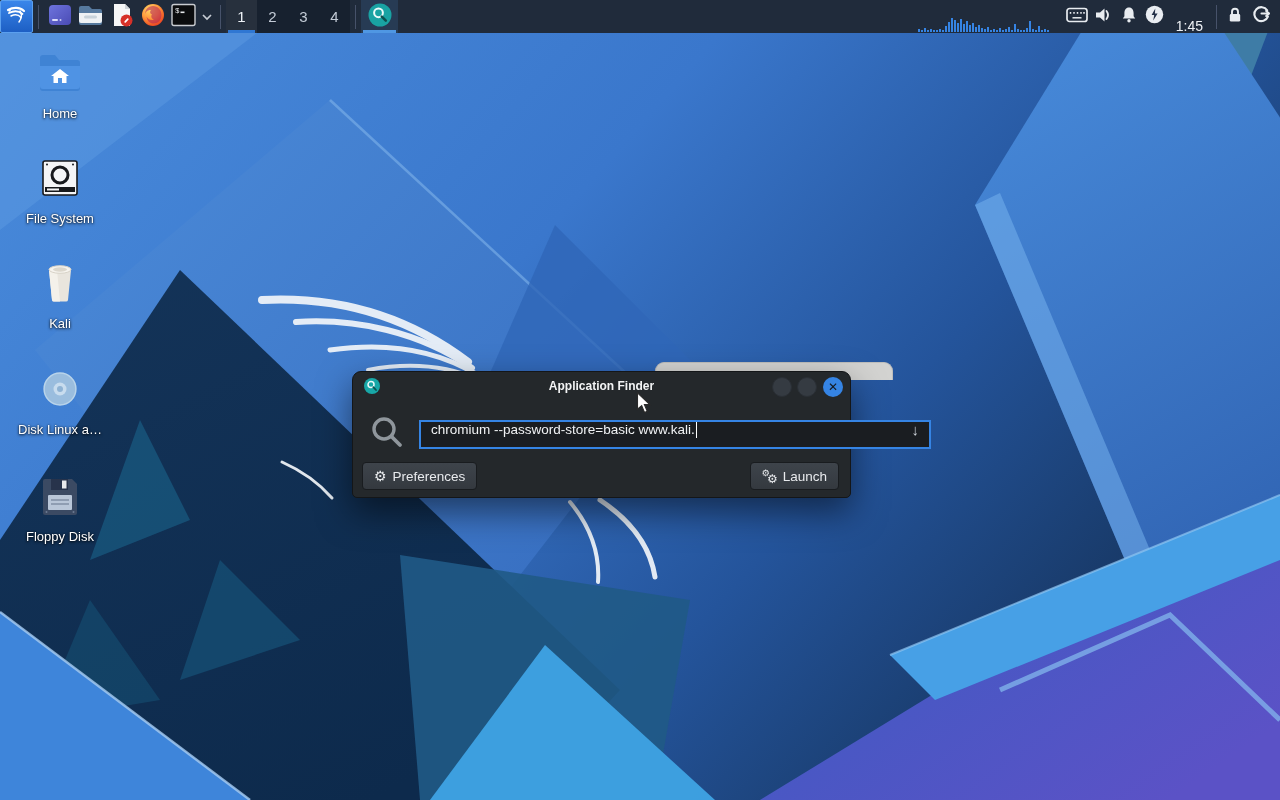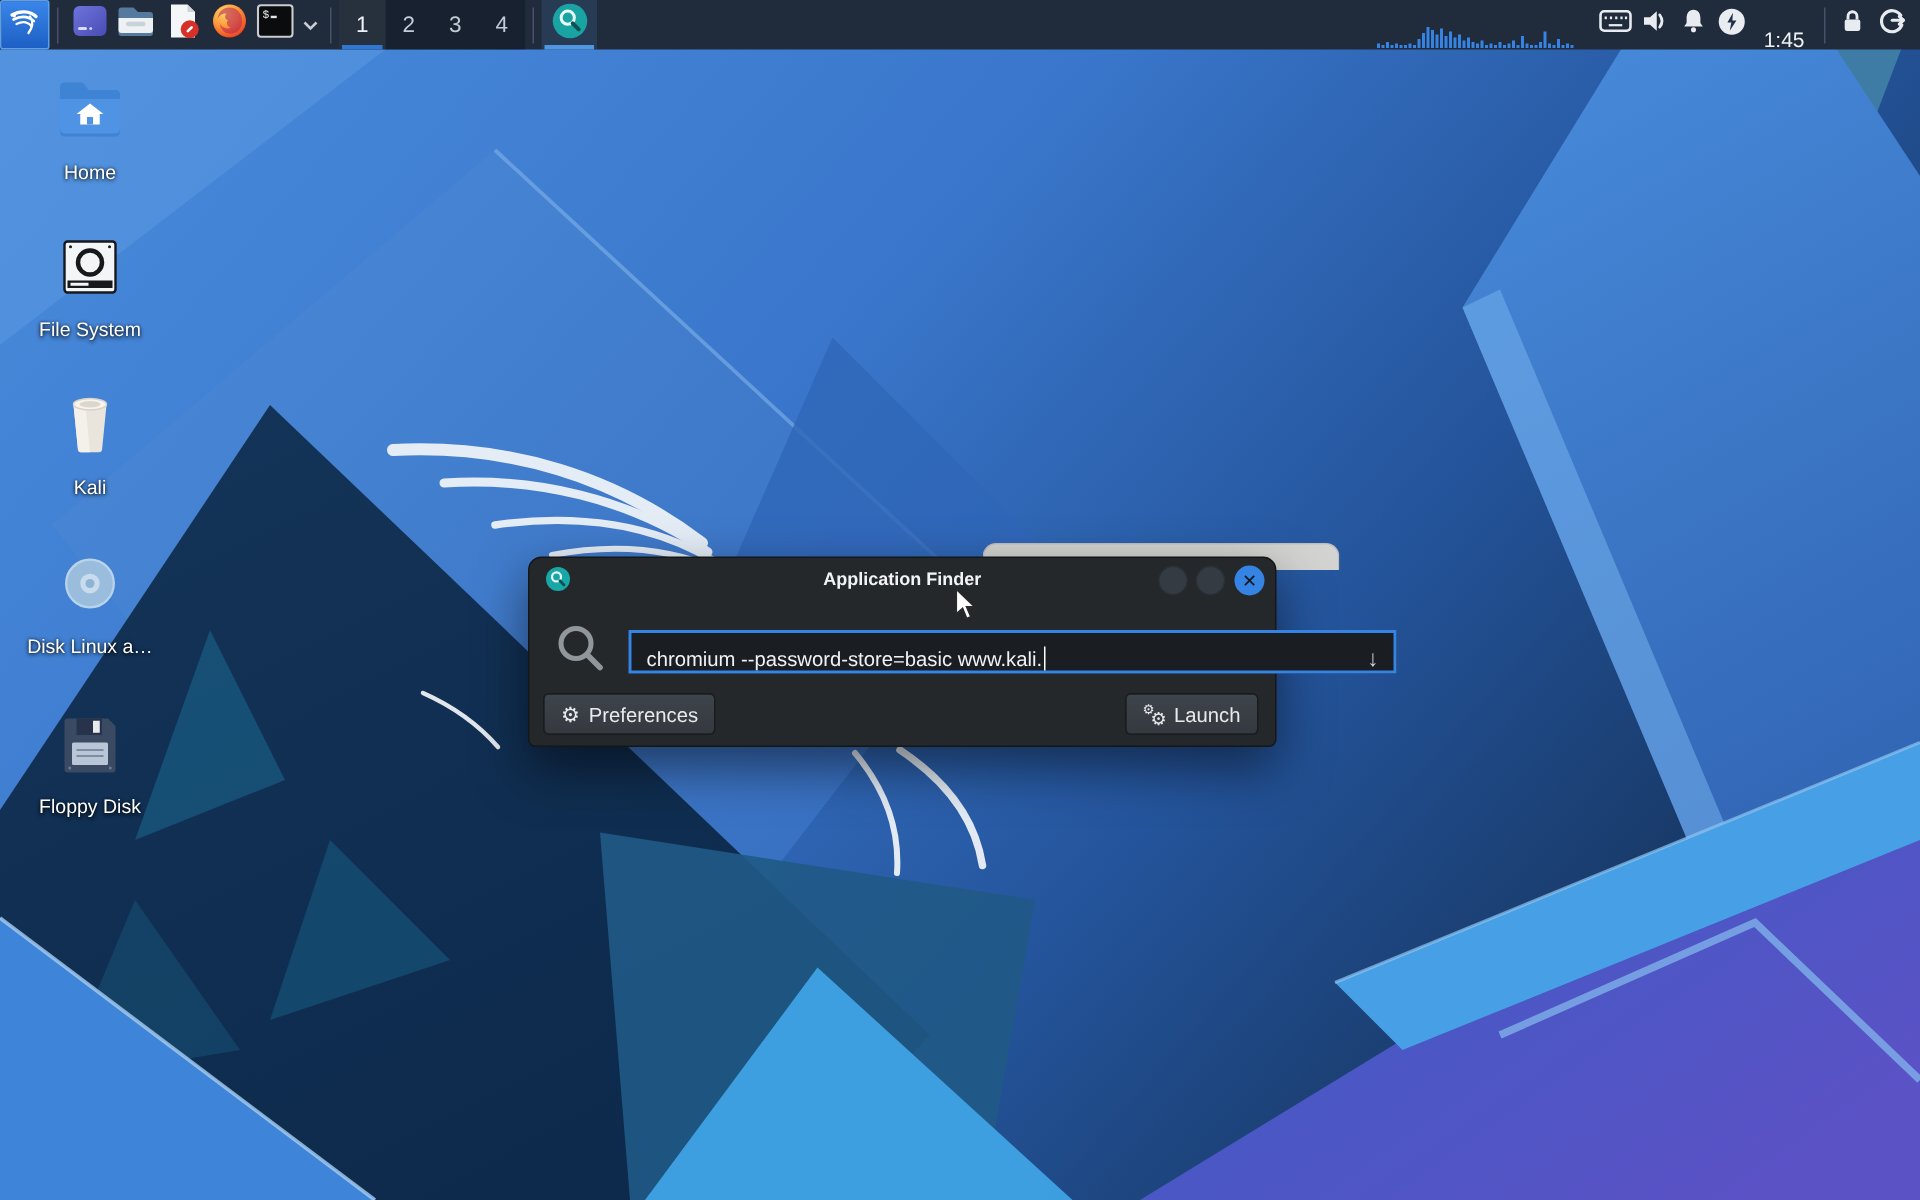--- a/index.html
+++ b/index.html
@@ -52,21 +52,21 @@
   .titlebar .title { position:absolute; left:0; right:0; top:0; height:28px; line-height:28px;
                      text-align:center; color:#f2f3f4; font-size:12px; font-weight:bold; }
   .winbtn { position:absolute; top:5px; width:20px; height:20px; border-radius:50%; cursor:pointer; }
   .winbtn.min  { right:58px; background:#353b42; border:1px solid #2a2f35; }
   .winbtn.max  { right:33px; background:#353b42; border:1px solid #2a2f35; }
   .winbtn.close{ right:7px;  background:#3584e4; color:#15181c; font-size:12px; font-weight:bold;
                  display:flex; align-items:center; justify-content:center; line-height:1; }
   .search-glyph { position:absolute; left:17px; top:43px; }
   .cmd-input { position:absolute; left:66px; top:48px; width:512px; height:29px;
                background:#1a1d21; border:2px solid #3584e4; border-radius:0;
-               display:flex; align-items:flex-end; padding:0 10px; cursor:text; }
+               display:flex; align-items:flex-start; padding:0 10px; cursor:text; }
   .cmd-input .txt { color:#f0f2f4; font-size:13.5px; white-space:pre; }
   .caret { display:inline-block; width:1.5px; height:16px; background:#ffffff; margin-left:1px; }
   .dd-arrow { margin-left:auto; color:#cdd2d8; font-size:15px; line-height:1; cursor:pointer; }
   .btn { position:absolute; top:90px; height:28px; display:inline-flex; align-items:center; gap:6px;
          padding:0 11px; background:linear-gradient(180deg,#3e444b,#34393f); border:1px solid #191c1f;
          border-radius:4px; color:#e8eaed; font-size:13.5px; cursor:pointer; }
   .btn-prefs { left:9px; }
   .btn-launch { right:11px; }
   .gear { font-size:14px; line-height:1; color:#e8eaed; }
   .dgear { position:relative; width:15px; height:15px; }

